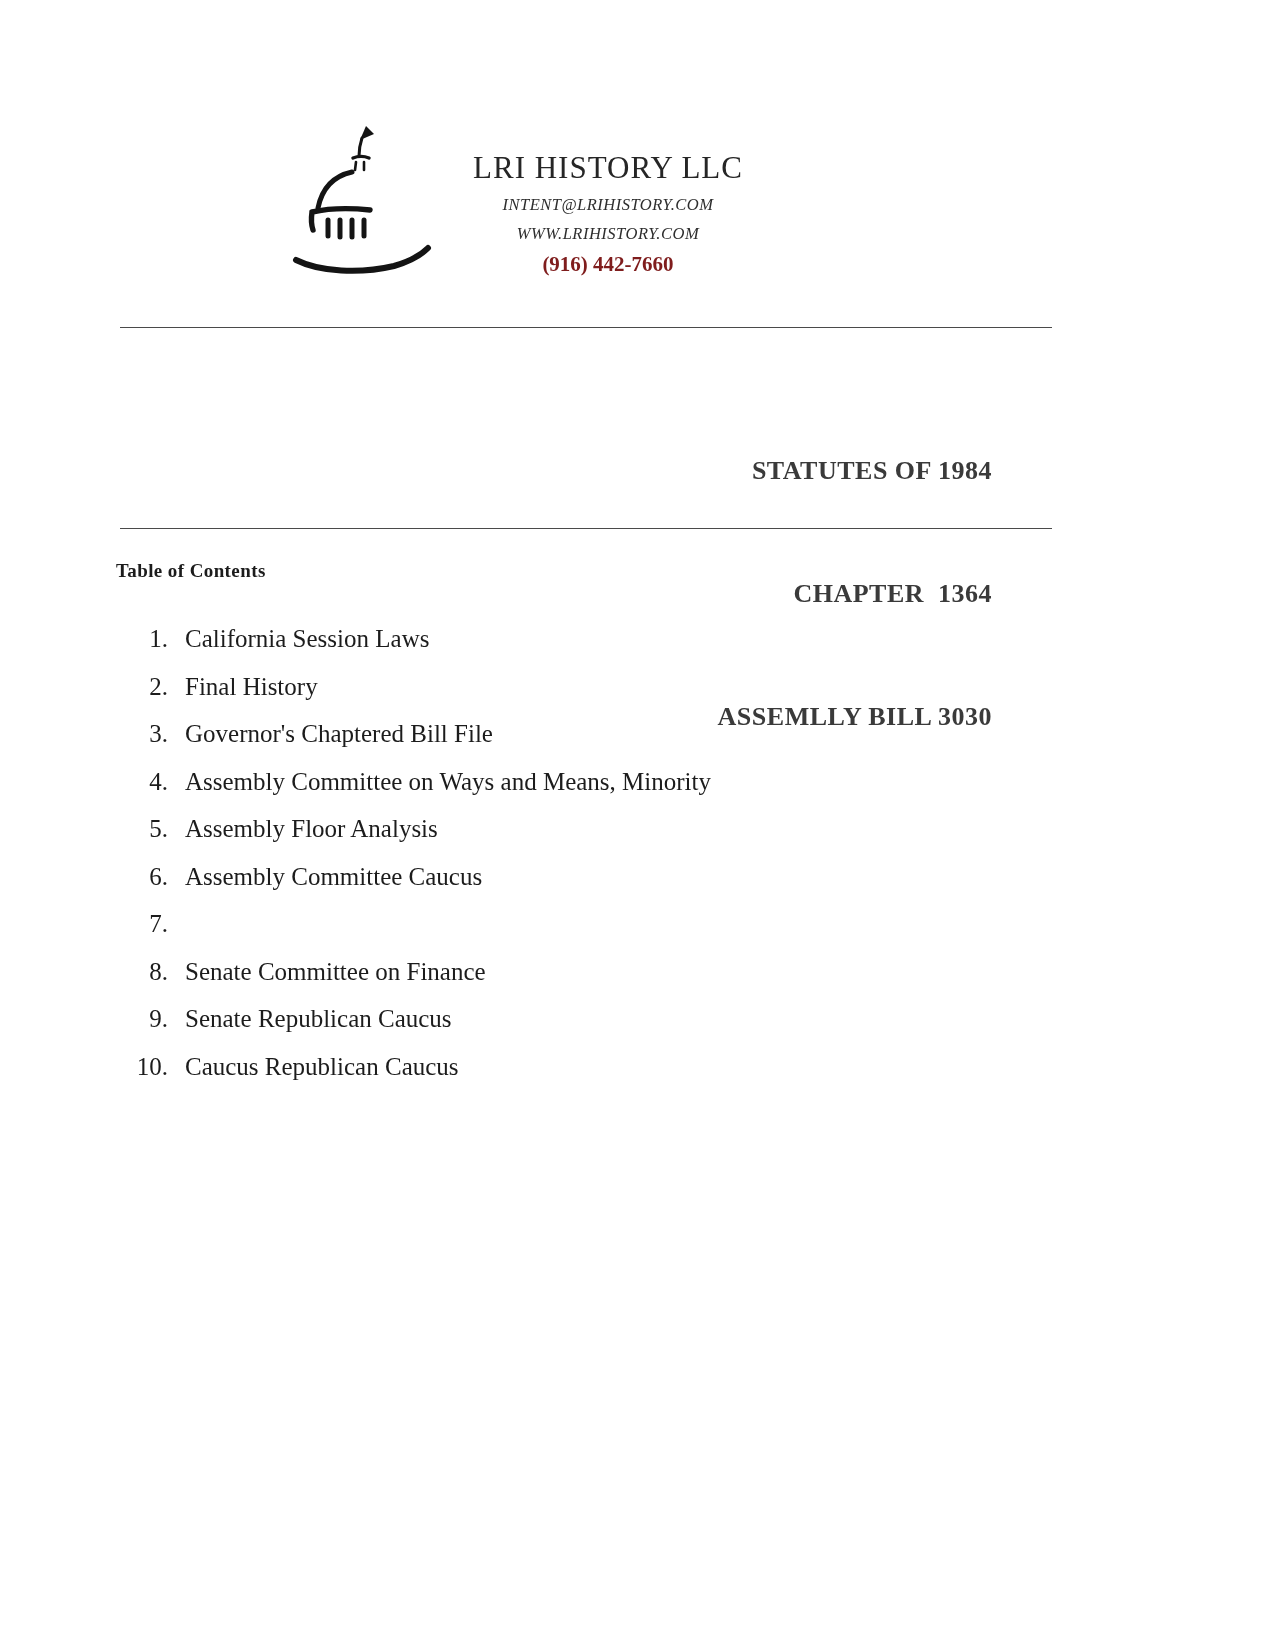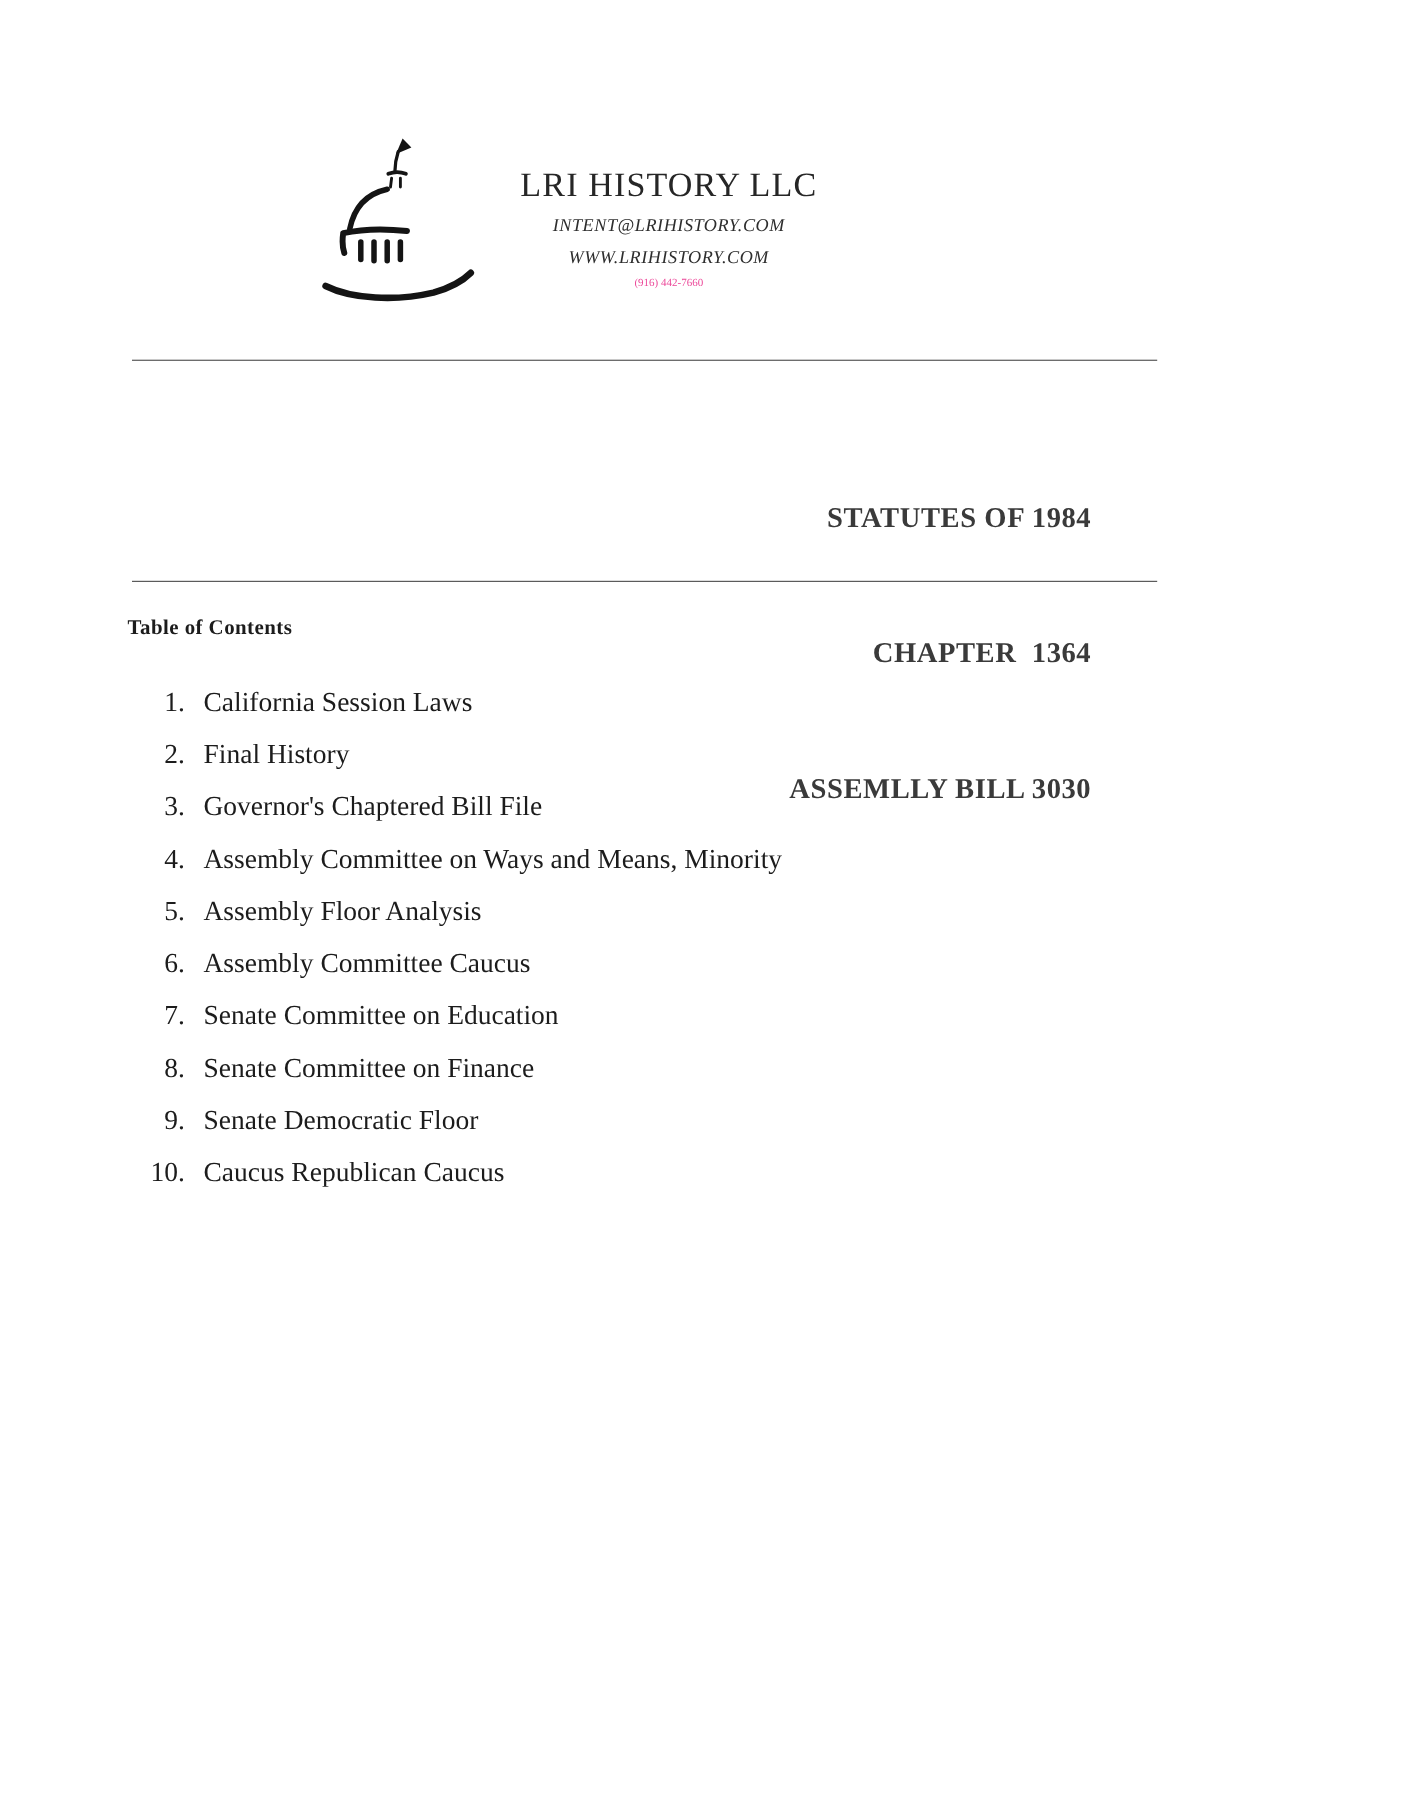--- a/index.html
+++ b/index.html
@@ -46,23 +46,24 @@
   .contact-line {
     margin-top: 9px;
     font-size: 16.5px;
     letter-spacing: 0.5px;
     color: #2e2e2e;
     white-space: nowrap;
     font-style: italic;
   }
   .contact-phone {
     margin-top: 8px;
-    font-size: 10px;
-    color: #ec4899;
-    white-space: nowrap;
+    font-size: 21px;
+    color: #7f1d1d;
+    white-space: nowrap;
+    font-weight: bold;
   }
 
   
   .rule {
     position: absolute;
     left: 120px;
     width: 932px;
     border-top: 1.6px solid #4a4a4a;
   }
   .rule-top { top: 327px; }
@@ -184,29 +185,28 @@
     <li class="toc-row">
       <span class="toc-num">5.</span>
       <span class="toc-label">Assembly Floor Analysis</span>
     </li>
     <li class="toc-row">
       <span class="toc-num">6.</span>
       <span class="toc-label">Assembly Committee Caucus</span>
     </li>
     <li class="toc-row">
       <span class="toc-num">7.</span>
-      <span class="toc-label">Senate Committee on Education</span>
     </li>
     <li class="toc-row">
       <span class="toc-num">8.</span>
       <span class="toc-label">Senate Committee on Finance</span>
     </li>
     <li class="toc-row">
       <span class="toc-num">9.</span>
-      <span class="toc-label">Senate Democratic Floor</span>
+      <span class="toc-label">Senate Republican Caucus</span>
     </li>
     <li class="toc-row">
       <span class="toc-num">10.</span>
       <span class="toc-label">Caucus Republican Caucus</span>
     </li>
   </ul>
 
 </div>
 
 </body></html>

